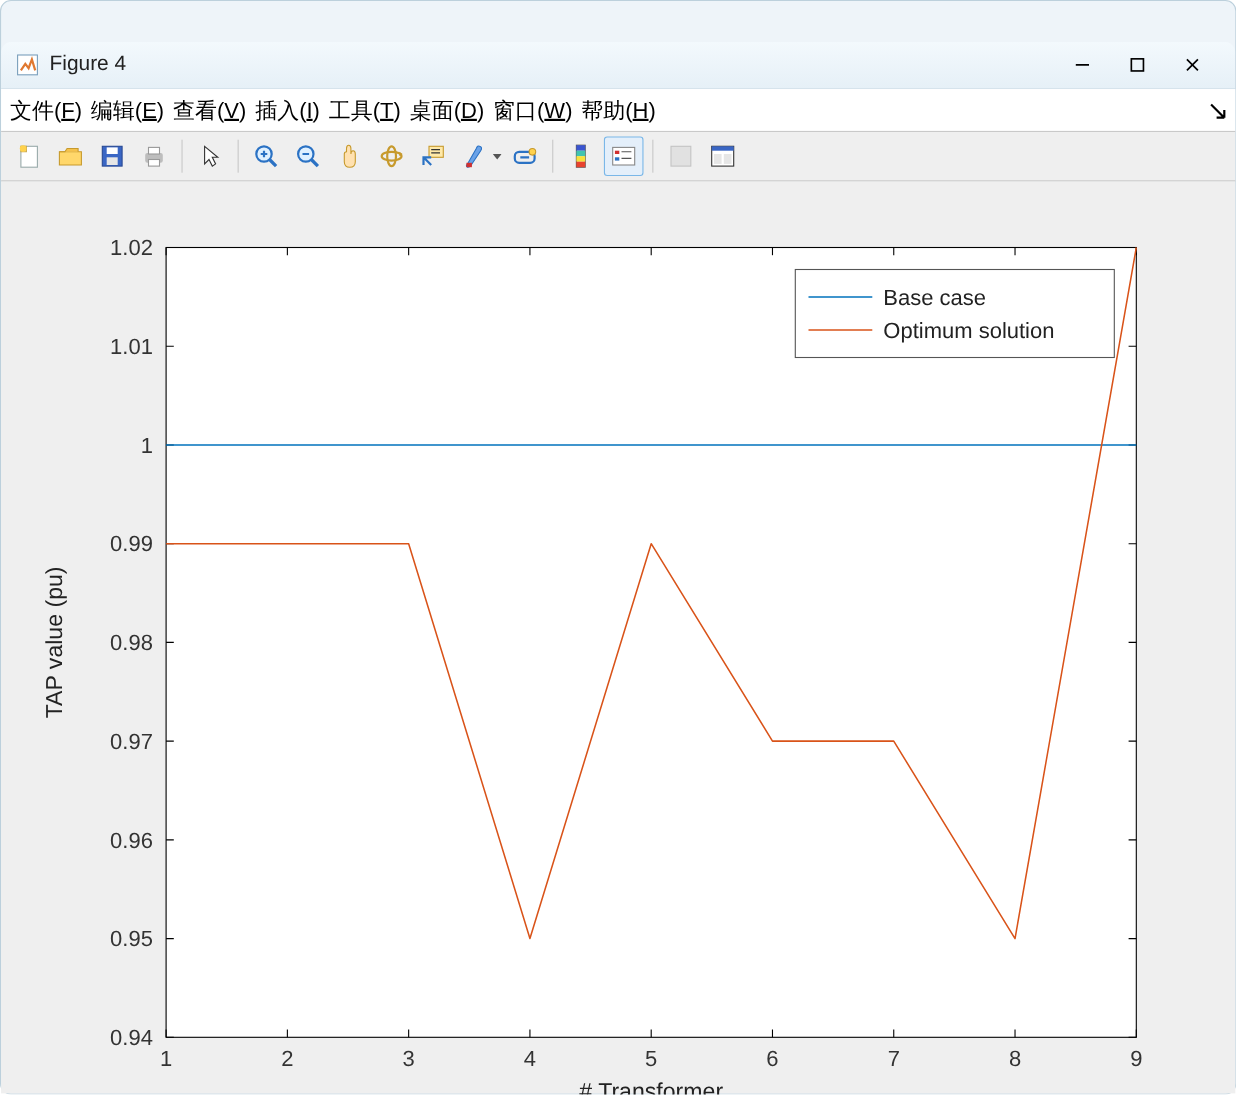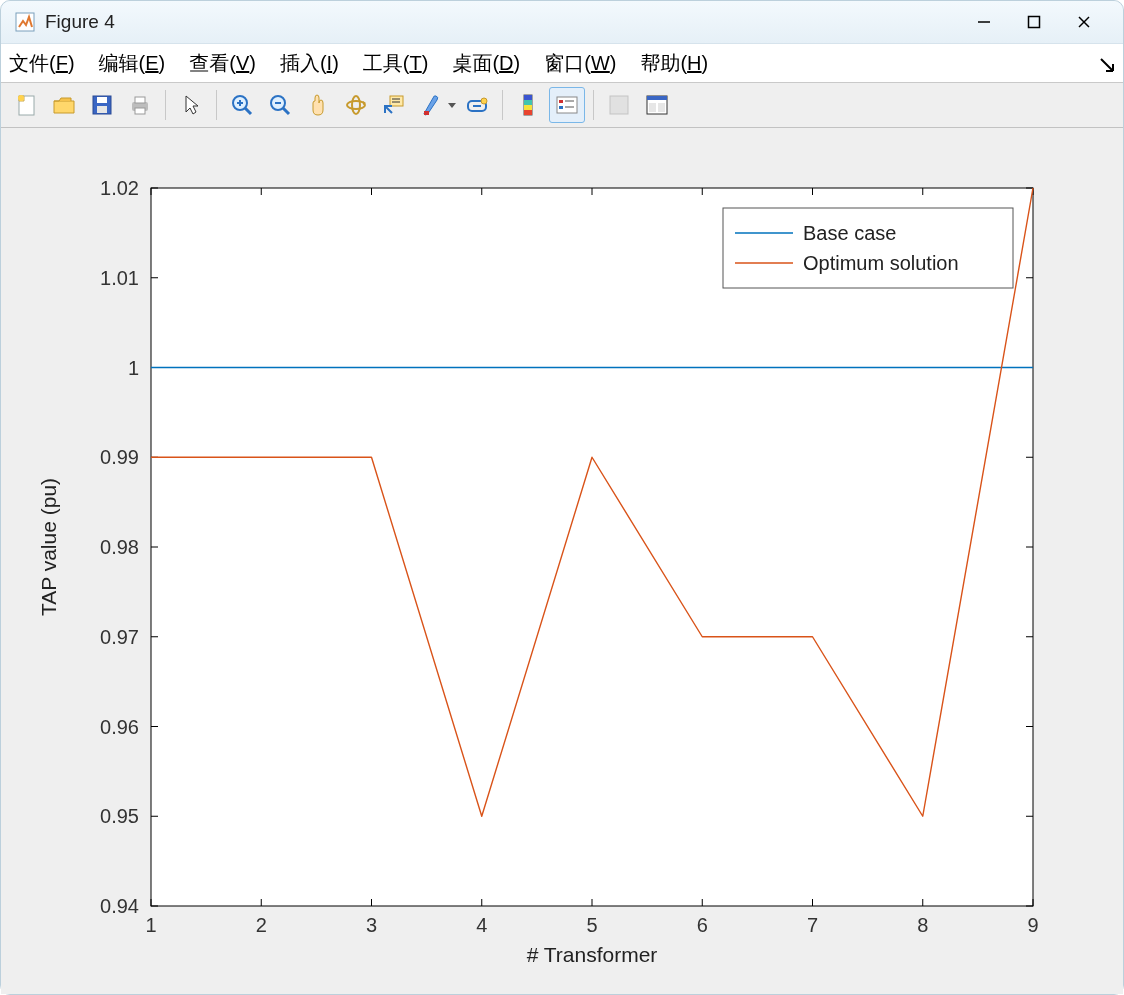--- a/index.html
+++ b/index.html
@@ -1,28 +1,28 @@
 <!DOCTYPE html>
 <html><head>
 <meta charset="utf-8">
 <style>
   html,body{margin:0;padding:0;width:1124px;height:995px;font-family:"Microsoft YaHei","Segoe UI",Arial,sans-serif;
             background:#fff;overflow:hidden;}
   .window{display:flex;flex-direction:column;width:100%;height:100%;
           border:1px solid #bcd0dc;border-radius:10px;box-sizing:border-box;background:#eef4f9;}
   
   .titlebar{height:42px;display:flex;align-items:center;padding:0 14px;
-            background:linear-gradient(#f3f9fd,#e6f0f7);border-bottom:1px solid #d6e3ec;border-radius:10px 10px 0 0;}
+            background:linear-gradient(#f3f9fd,#e6f0f7);border-bottom:1px solid #d6e3ec;border-radius:10px 10px 0 0;margin-top:37px;}
   .titlebar .app-icon{width:20px;height:20px;margin-right:10px;}
   .titlebar .title{font-size:19px;color:#222;}
   .titlebar .spacer{flex:1;}
   .win-btn{width:50px;height:42px;display:flex;align-items:center;justify-content:center;}
   .win-btn svg{display:block;}
   
-  .menubar{height:38px;display:flex;align-items:center;padding:0 8px;background:#fff;gap:24px;
+  .menubar{height:38px;display:flex;align-items:center;padding:0 8px;background:#fff;gap:8px;
            font-size:20px;color:#000;border-bottom:1px solid #c9c9c9;}
   .menubar span u{text-decoration:underline;}
   .menubar .flex{flex:1;}
   .menubar .dock-icon{width:16px;height:16px;}
   
   .toolbar{height:44px;display:flex;align-items:center;padding:0 6px;background:#efefef;
            border-bottom:1px solid #c2c2c2;}
   .tool-btn{width:34px;height:34px;display:flex;align-items:center;justify-content:center;
             border-radius:3px;margin:0 2px;}
   .tool-btn.active{background:#e4effa;border:1px solid #7ab7e8;}

